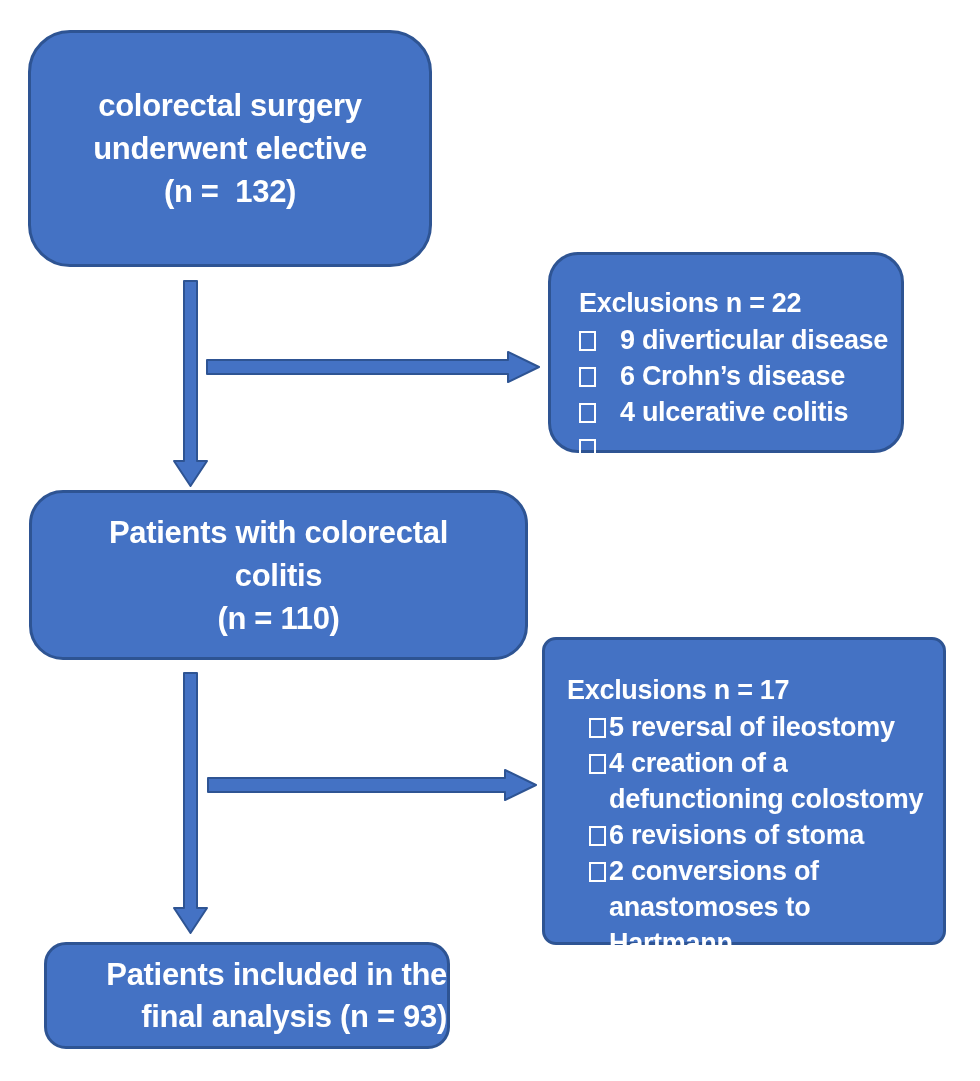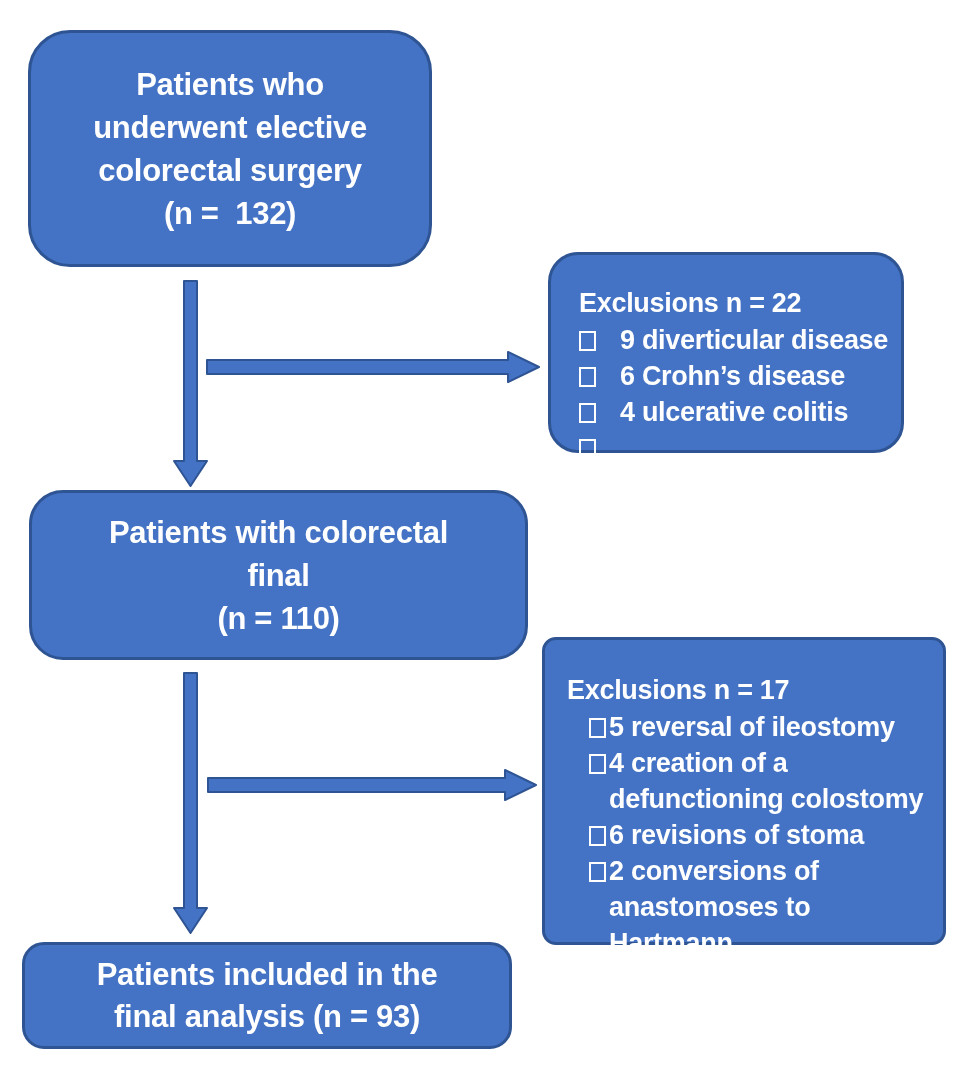--- a/index.html
+++ b/index.html
@@ -35,23 +35,23 @@
     left: 28px; top: 30px; width: 404px; height: 237px;
     border-radius: 42px;
     font-size: 31px; line-height: 43px;
   }
   #node-cancer {
     left: 29px; top: 490px; width: 499px; height: 170px;
     border-radius: 34px;
     font-size: 31px; line-height: 43px;
   }
   #node-final {
-    left: 22px; top: 942px; width: 490px; height: 107px;
+    left: 44px; top: 942px; width: 406px; height: 107px;
     border-radius: 22px;
-    font-size: 31px; line-height: 42px;
+    font-size: 31px; line-height: 42px; align-items: flex-end;
   }
   #node-excl1 {
     left: 548px; top: 252px; width: 356px; height: 201px;
     border-radius: 30px;
     font-size: 27px; line-height: 36px;
     padding: 30px 6px 0 28px;
   }
   #node-excl2 {
     left: 542px; top: 637px; width: 404px; height: 308px;
     border-radius: 14px;
@@ -102,23 +102,22 @@
 <div id="canvas">
 
   <svg id="arrow-layer" viewBox="0 0 980 1081" xmlns="http://www.w3.org/2000/svg">
     <polygon points="184,281 197,281 197,461 207,461 190.5,486 174,461 184,461"></polygon>
     <polygon points="207,360 508,360 508,352 539,367 508,382 508,374 207,374"></polygon>
     <polygon points="184,673 197,673 197,908 207,908 190.5,933 174,908 184,908"></polygon>
     <polygon points="208,778 505,778 505,770 536,785 505,800 505,792 208,792"></polygon>
   </svg>
 
   <div id="node-source" class="node center-node">
-    <div>Patients who</div>
+    <div>colorectal surgery</div>
     <div>underwent elective</div>
-    <div>colorectal surgery</div>
     <div>(n =&nbsp; 132)</div>
   </div>
 
   <div id="node-excl1" class="node">
     <div class="excl-title">Exclusions n = 22</div>
     <div class="excl-items">
       <div class="excl-item">
         <span class="sq"></span>
         <span class="excl-text">9 diverticular disease</span>
       </div>
@@ -131,21 +130,21 @@
         <span class="excl-text">4 ulcerative colitis</span>
       </div>
       <div class="excl-item">
         <span class="sq"></span>
       </div>
     </div>
   </div>
 
   <div id="node-cancer" class="node center-node">
     <div>Patients with colorectal</div>
-    <div>final</div>
+    <div>colitis</div>
     <div>(n = 110)</div>
   </div>
 
   <div id="node-excl2" class="node">
     <div class="excl-title">Exclusions n = 17</div>
     <div class="excl-items">
       <div class="excl-item">
         <span class="sq"></span>
         <span class="excl-text">5 reversal of ileostomy</span>
       </div>

